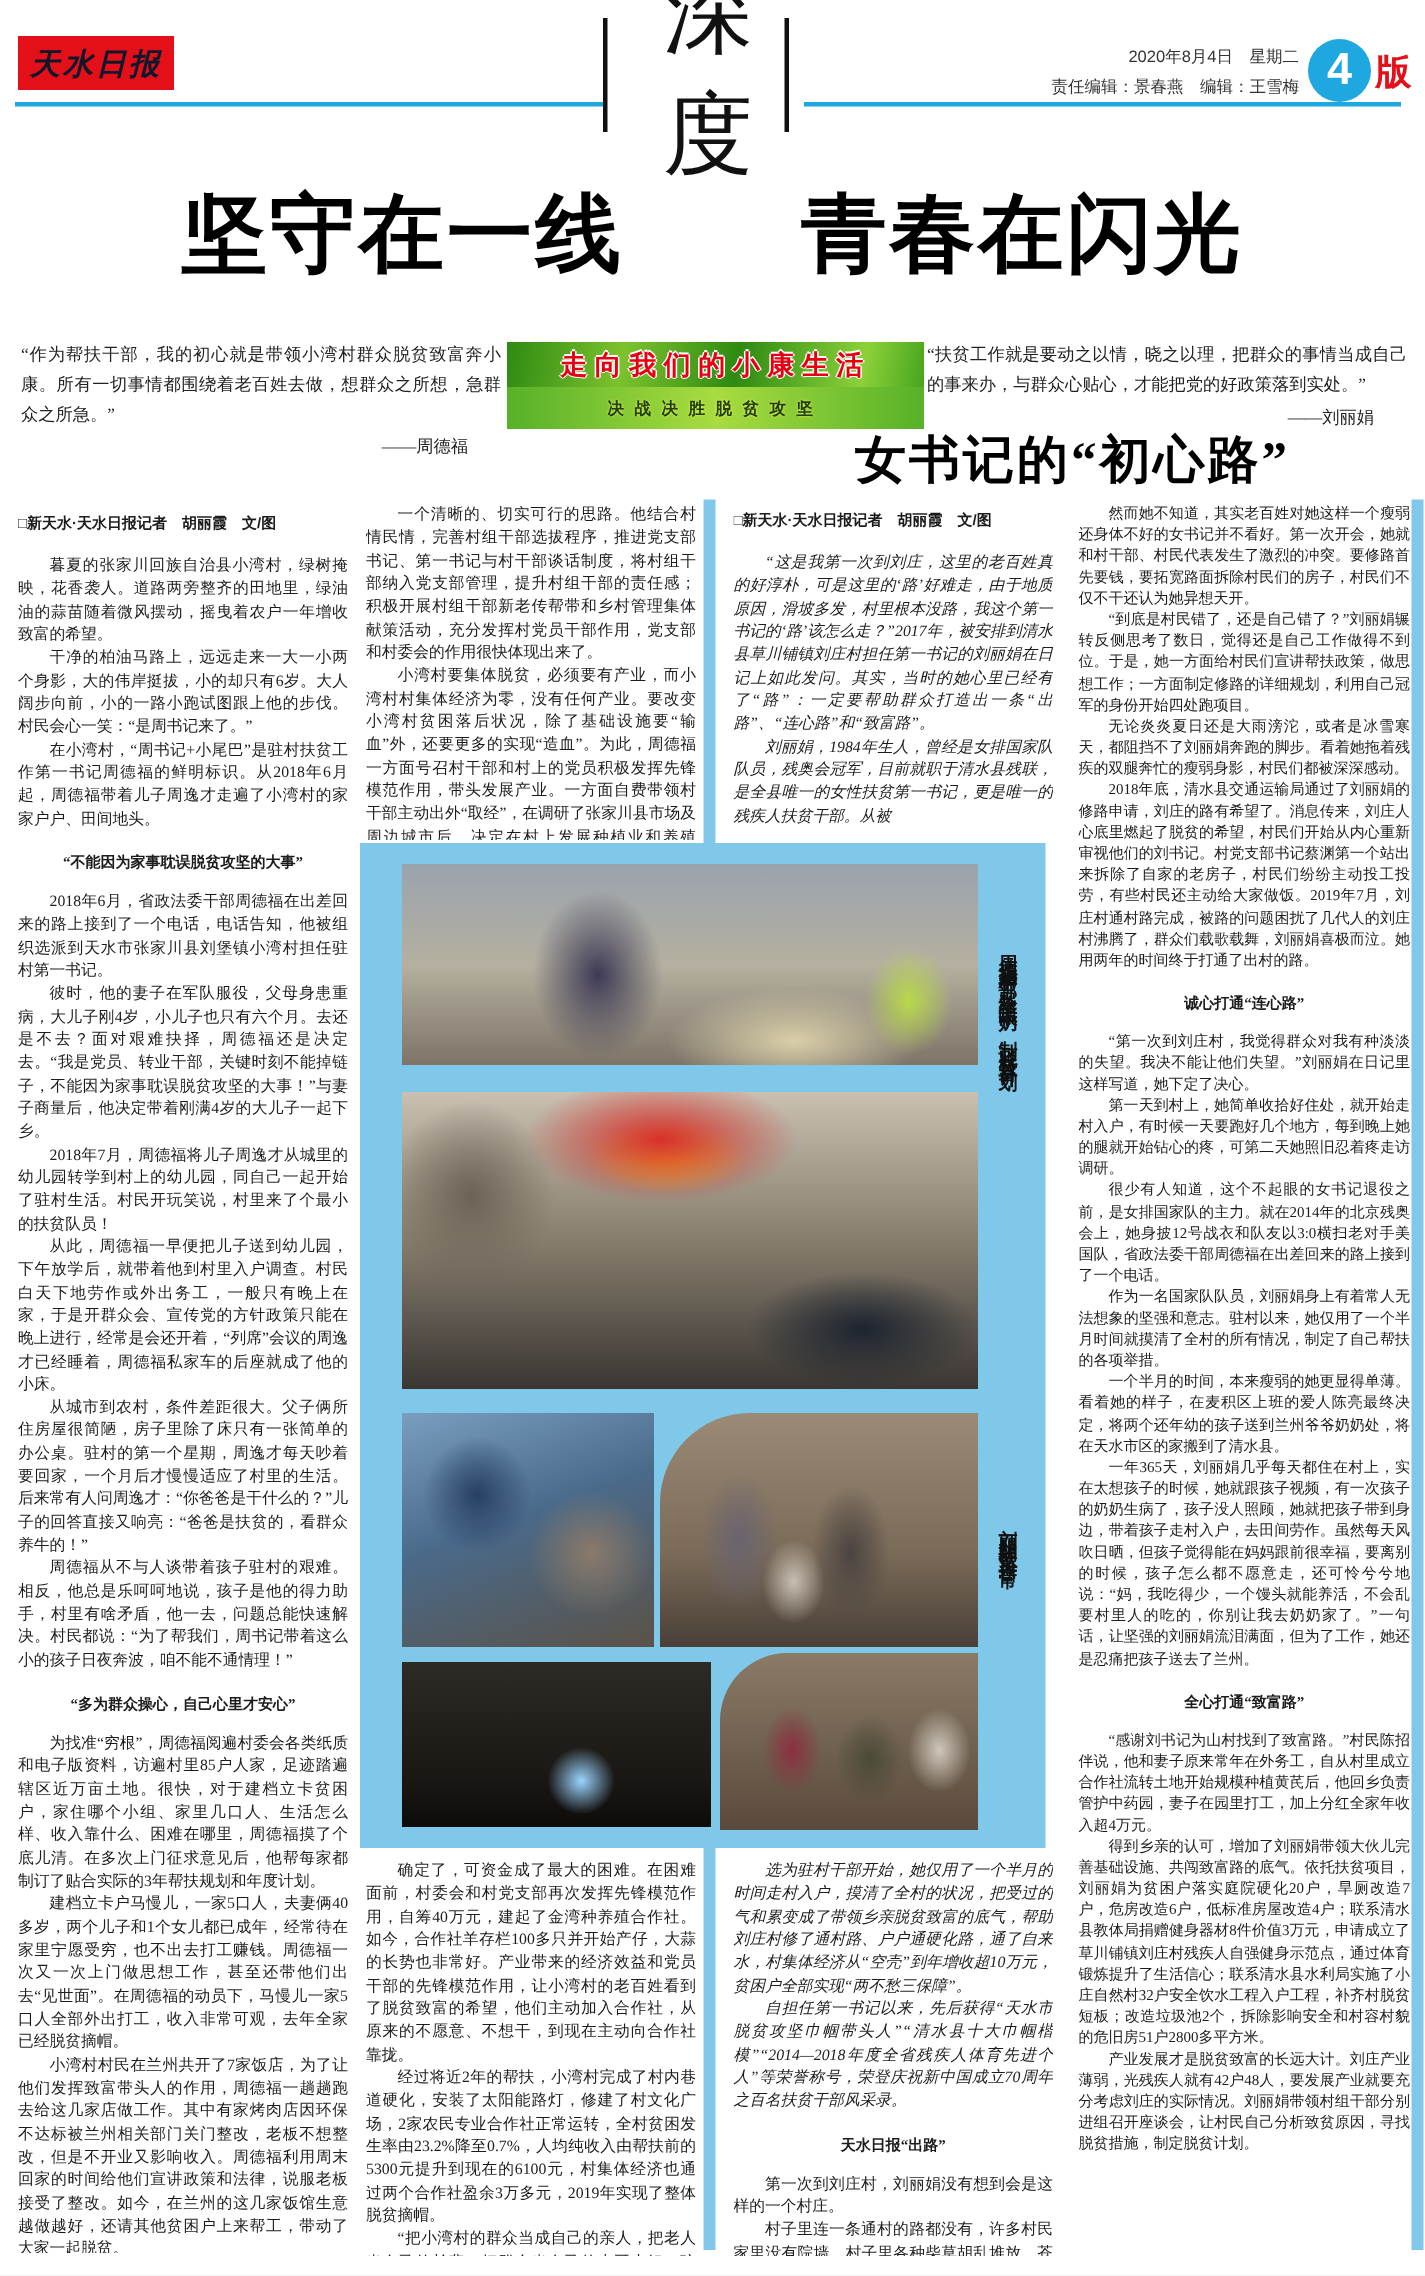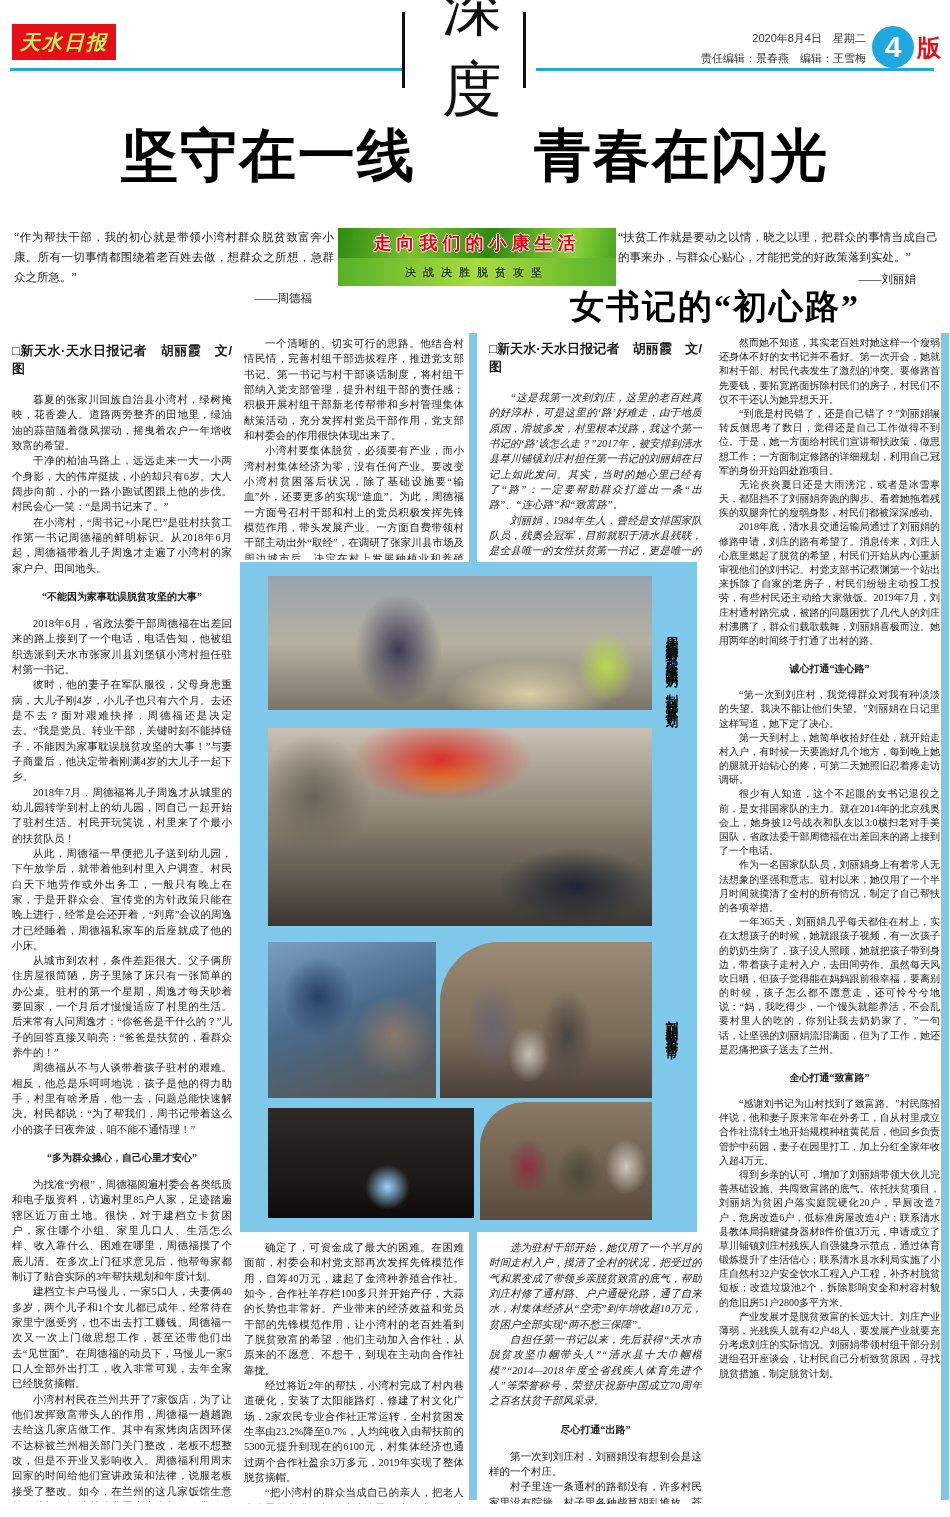--- a/index.html
+++ b/index.html
@@ -1,21 +1,21 @@
 <!DOCTYPE html>
 <html><head>
 <meta charset="utf-8">
 <style>
   html,body{margin:0;padding:0;background:#e8e8e8;}
   .page{position:relative;width:950px;height:1517px;background:#ffffff;margin:0 auto;
         font-family:"Liberation Serif",serif;color:#1c1c1c;overflow:hidden;}
 
   
   .logo{position:absolute;left:12px;top:24px;width:104px;height:36px;background:#e3101a;
-        color:#bef264;font-family:"Liberation Sans",sans-serif;font-weight:700;font-style:italic;
+        color:#0f172a;font-family:"Liberation Sans",sans-serif;font-weight:700;font-style:italic;
         font-size:20px;letter-spacing:2px;display:flex;align-items:center;justify-content:center;}
   .section-box{position:absolute;left:402px;top:8px;width:124px;height:84px;
         display:flex;align-items:center;justify-content:center;}
   .section-box .vbar{position:absolute;top:4px;bottom:4px;width:3px;background:#111;}
   .section-box .vbar.l{left:0;}
   .section-box .vbar.r{right:0;}
   .section-title{font-size:60px;letter-spacing:6px;color:#111;margin-left:40px;}
   .dateline{position:absolute;left:640px;top:28px;width:226px;text-align:right;
         font-family:"Liberation Sans",sans-serif;font-size:11px;color:#333;line-height:1.85;}
   .page-badge{position:absolute;left:872px;top:26px;width:42px;height:42px;border-radius:50%;
@@ -43,21 +43,21 @@
   .banner .row2{height:28px;display:flex;align-items:center;justify-content:center;
         background:linear-gradient(90deg,#57b128 0%,#a8dc40 50%,#57b128 100%);
         color:#17430a;font-weight:700;font-size:11px;letter-spacing:7px;
         text-shadow:0 0 2px #ffe84d;}
 
   
   .article-title{position:absolute;top:284px;margin:0;text-align:center;font-size:34px;
         font-weight:900;letter-spacing:2px;color:#000;}
   .article-title.atl{left:10px;width:456px;}
   .article-title.atr{left:487px;width:456px;}
-  .byline{font-size:13px;font-weight:700;margin:4px 0 14px;text-indent:0;
+  .byline{font-size:10px;font-weight:700;margin:4px 0 14px;text-indent:0;
         font-family:"Liberation Sans",sans-serif;}
 
   
   .col{position:absolute;overflow:hidden;text-align:justify;}
   .col1 {left:12px; top:338px;width:220px;height:1164px;}
   .col2t{left:244px;top:336px;width:220px;height:224px;}
   .col2b{left:244px;top:1240px;width:220px;height:264px;}
   .col3t{left:489px;top:336px;width:213px;height:224px;}
   .col3b{left:489px;top:1240px;width:213px;height:264px;}
   .col4 {left:719px;top:336px;width:221px;height:1168px;}
@@ -185,36 +185,37 @@
     <p class="byline">□新天水·天水日报记者　胡丽霞　文/图</p>
     <div>
         <p class="para intro">“这是我第一次到刘庄，这里的老百姓真的好淳朴，可是这里的‘路’好难走，由于地质原因，滑坡多发，村里根本没路，我这个第一书记的‘路’该怎么走？”2017年，被安排到清水县草川铺镇刘庄村担任第一书记的刘丽娟在日记上如此发问。其实，当时的她心里已经有了“路”：一定要帮助群众打造出一条“出路”、“连心路”和“致富路”。</p>
         <p class="para intro">刘丽娟，1984年生人，曾经是女排国家队队员，残奥会冠军，目前就职于清水县残联，是全县唯一的女性扶贫第一书记，更是唯一的残疾人扶贫干部。从被</p>
       </div>
   </div>
   <div class="col col3b">
     <div>
         <p class="para intro">选为驻村干部开始，她仅用了一个半月的时间走村入户，摸清了全村的状况，把受过的气和累变成了带领乡亲脱贫致富的底气，帮助刘庄村修了通村路、户户通硬化路，通了自来水，村集体经济从“空壳”到年增收超10万元，贫困户全部实现“两不愁三保障”。</p>
         <p class="para intro">自担任第一书记以来，先后获得“天水市脱贫攻坚巾帼带头人”“清水县十大巾帼楷模”“2014—2018年度全省残疾人体育先进个人”等荣誉称号，荣登庆祝新中国成立70周年之百名扶贫干部风采录。</p>
-        <p class="subhead">尽心打通“出路”</p>
+        <p class="subhead">天水日报“出路”</p>
         <p class="para">第一次到刘庄村，刘丽娟没有想到会是这样的一个村庄。</p>
         <p class="para">村子里连一条通村的路都没有，许多村民家里没有院墙，村子里各种柴草胡乱堆放，苍蝇蚊虫到处横飞，村子里一半以上的人处于深度贫困。</p>
       </div>
   </div>
   <div class="col col4">
     <div>
         <p class="para">然而她不知道，其实老百姓对她这样一个瘦弱还身体不好的女书记并不看好。第一次开会，她就和村干部、村民代表发生了激烈的冲突。要修路首先要钱，要拓宽路面拆除村民们的房子，村民们不仅不干还认为她异想天开。</p>
         <p class="para">“到底是村民错了，还是自己错了？”刘丽娟辗转反侧思考了数日，觉得还是自己工作做得不到位。于是，她一方面给村民们宣讲帮扶政策，做思想工作；一方面制定修路的详细规划，利用自己冠军的身份开始四处跑项目。</p>
         <p class="para">无论炎炎夏日还是大雨滂沱，或者是冰雪寒天，都阻挡不了刘丽娟奔跑的脚步。看着她拖着残疾的双腿奔忙的瘦弱身影，村民们都被深深感动。</p>
         <p class="para">2018年底，清水县交通运输局通过了刘丽娟的修路申请，刘庄的路有希望了。消息传来，刘庄人心底里燃起了脱贫的希望，村民们开始从内心重新审视他们的刘书记。村党支部书记蔡渊第一个站出来拆除了自家的老房子，村民们纷纷主动投工投劳，有些村民还主动给大家做饭。2019年7月，刘庄村通村路完成，被路的问题困扰了几代人的刘庄村沸腾了，群众们载歌载舞，刘丽娟喜极而泣。她用两年的时间终于打通了出村的路。</p>
         <p class="subhead">诚心打通“连心路”</p>
         <p class="para">“第一次到刘庄村，我觉得群众对我有种淡淡的失望。我决不能让他们失望。”刘丽娟在日记里这样写道，她下定了决心。</p>
         <p class="para">第一天到村上，她简单收拾好住处，就开始走村入户，有时候一天要跑好几个地方，每到晚上她的腿就开始钻心的疼，可第二天她照旧忍着疼走访调研。</p>
         <p class="para">很少有人知道，这个不起眼的女书记退役之前，是女排国家队的主力。就在2014年的北京残奥会上，她身披12号战衣和队友以3:0横扫老对手美国队，省政法委干部周德福在出差回来的路上接到了一个电话。</p>
         <p class="para">作为一名国家队队员，刘丽娟身上有着常人无法想象的坚强和意志。驻村以来，她仅用了一个半月时间就摸清了全村的所有情况，制定了自己帮扶的各项举措。</p>
+        <p class="para">一个半月的时间，本来瘦弱的她更显得单薄。看着她的样子，在麦积区上班的爱人陈亮最终决定，将两个还年幼的孩子送到兰州爷爷奶奶处，将在天水市区的家搬到了清水县。</p>
         <p class="para">一年365天，刘丽娟几乎每天都住在村上，实在太想孩子的时候，她就跟孩子视频，有一次孩子的奶奶生病了，孩子没人照顾，她就把孩子带到身边，带着孩子走村入户，去田间劳作。虽然每天风吹日晒，但孩子觉得能在妈妈跟前很幸福，要离别的时候，孩子怎么都不愿意走，还可怜兮兮地说：“妈，我吃得少，一个馒头就能养活，不会乱要村里人的吃的，你别让我去奶奶家了。”一句话，让坚强的刘丽娟流泪满面，但为了工作，她还是忍痛把孩子送去了兰州。</p>
         <p class="subhead">全心打通“致富路”</p>
         <p class="para">“感谢刘书记为山村找到了致富路。”村民陈招伴说，他和妻子原来常年在外务工，自从村里成立合作社流转土地开始规模种植黄芪后，他回乡负责管护中药园，妻子在园里打工，加上分红全家年收入超4万元。</p>
         <p class="para">得到乡亲的认可，增加了刘丽娟带领大伙儿完善基础设施、共闯致富路的底气。依托扶贫项目，刘丽娟为贫困户落实庭院硬化20户，旱厕改造7户，危房改造6户，低标准房屋改造4户；联系清水县教体局捐赠健身器材8件价值3万元，申请成立了草川铺镇刘庄村残疾人自强健身示范点，通过体育锻炼提升了生活信心；联系清水县水利局实施了小庄自然村32户安全饮水工程入户工程，补齐村脱贫短板；改造垃圾池2个，拆除影响安全和村容村貌的危旧房51户2800多平方米。</p>
         <p class="para">产业发展才是脱贫致富的长远大计。刘庄产业薄弱，光残疾人就有42户48人，要发展产业就要充分考虑刘庄的实际情况。刘丽娟带领村组干部分别进组召开座谈会，让村民自己分析致贫原因，寻找脱贫措施，制定脱贫计划。</p>
       </div>
   </div>
 
   <div class="photo-block">
     <div class="photo ph1"></div>

